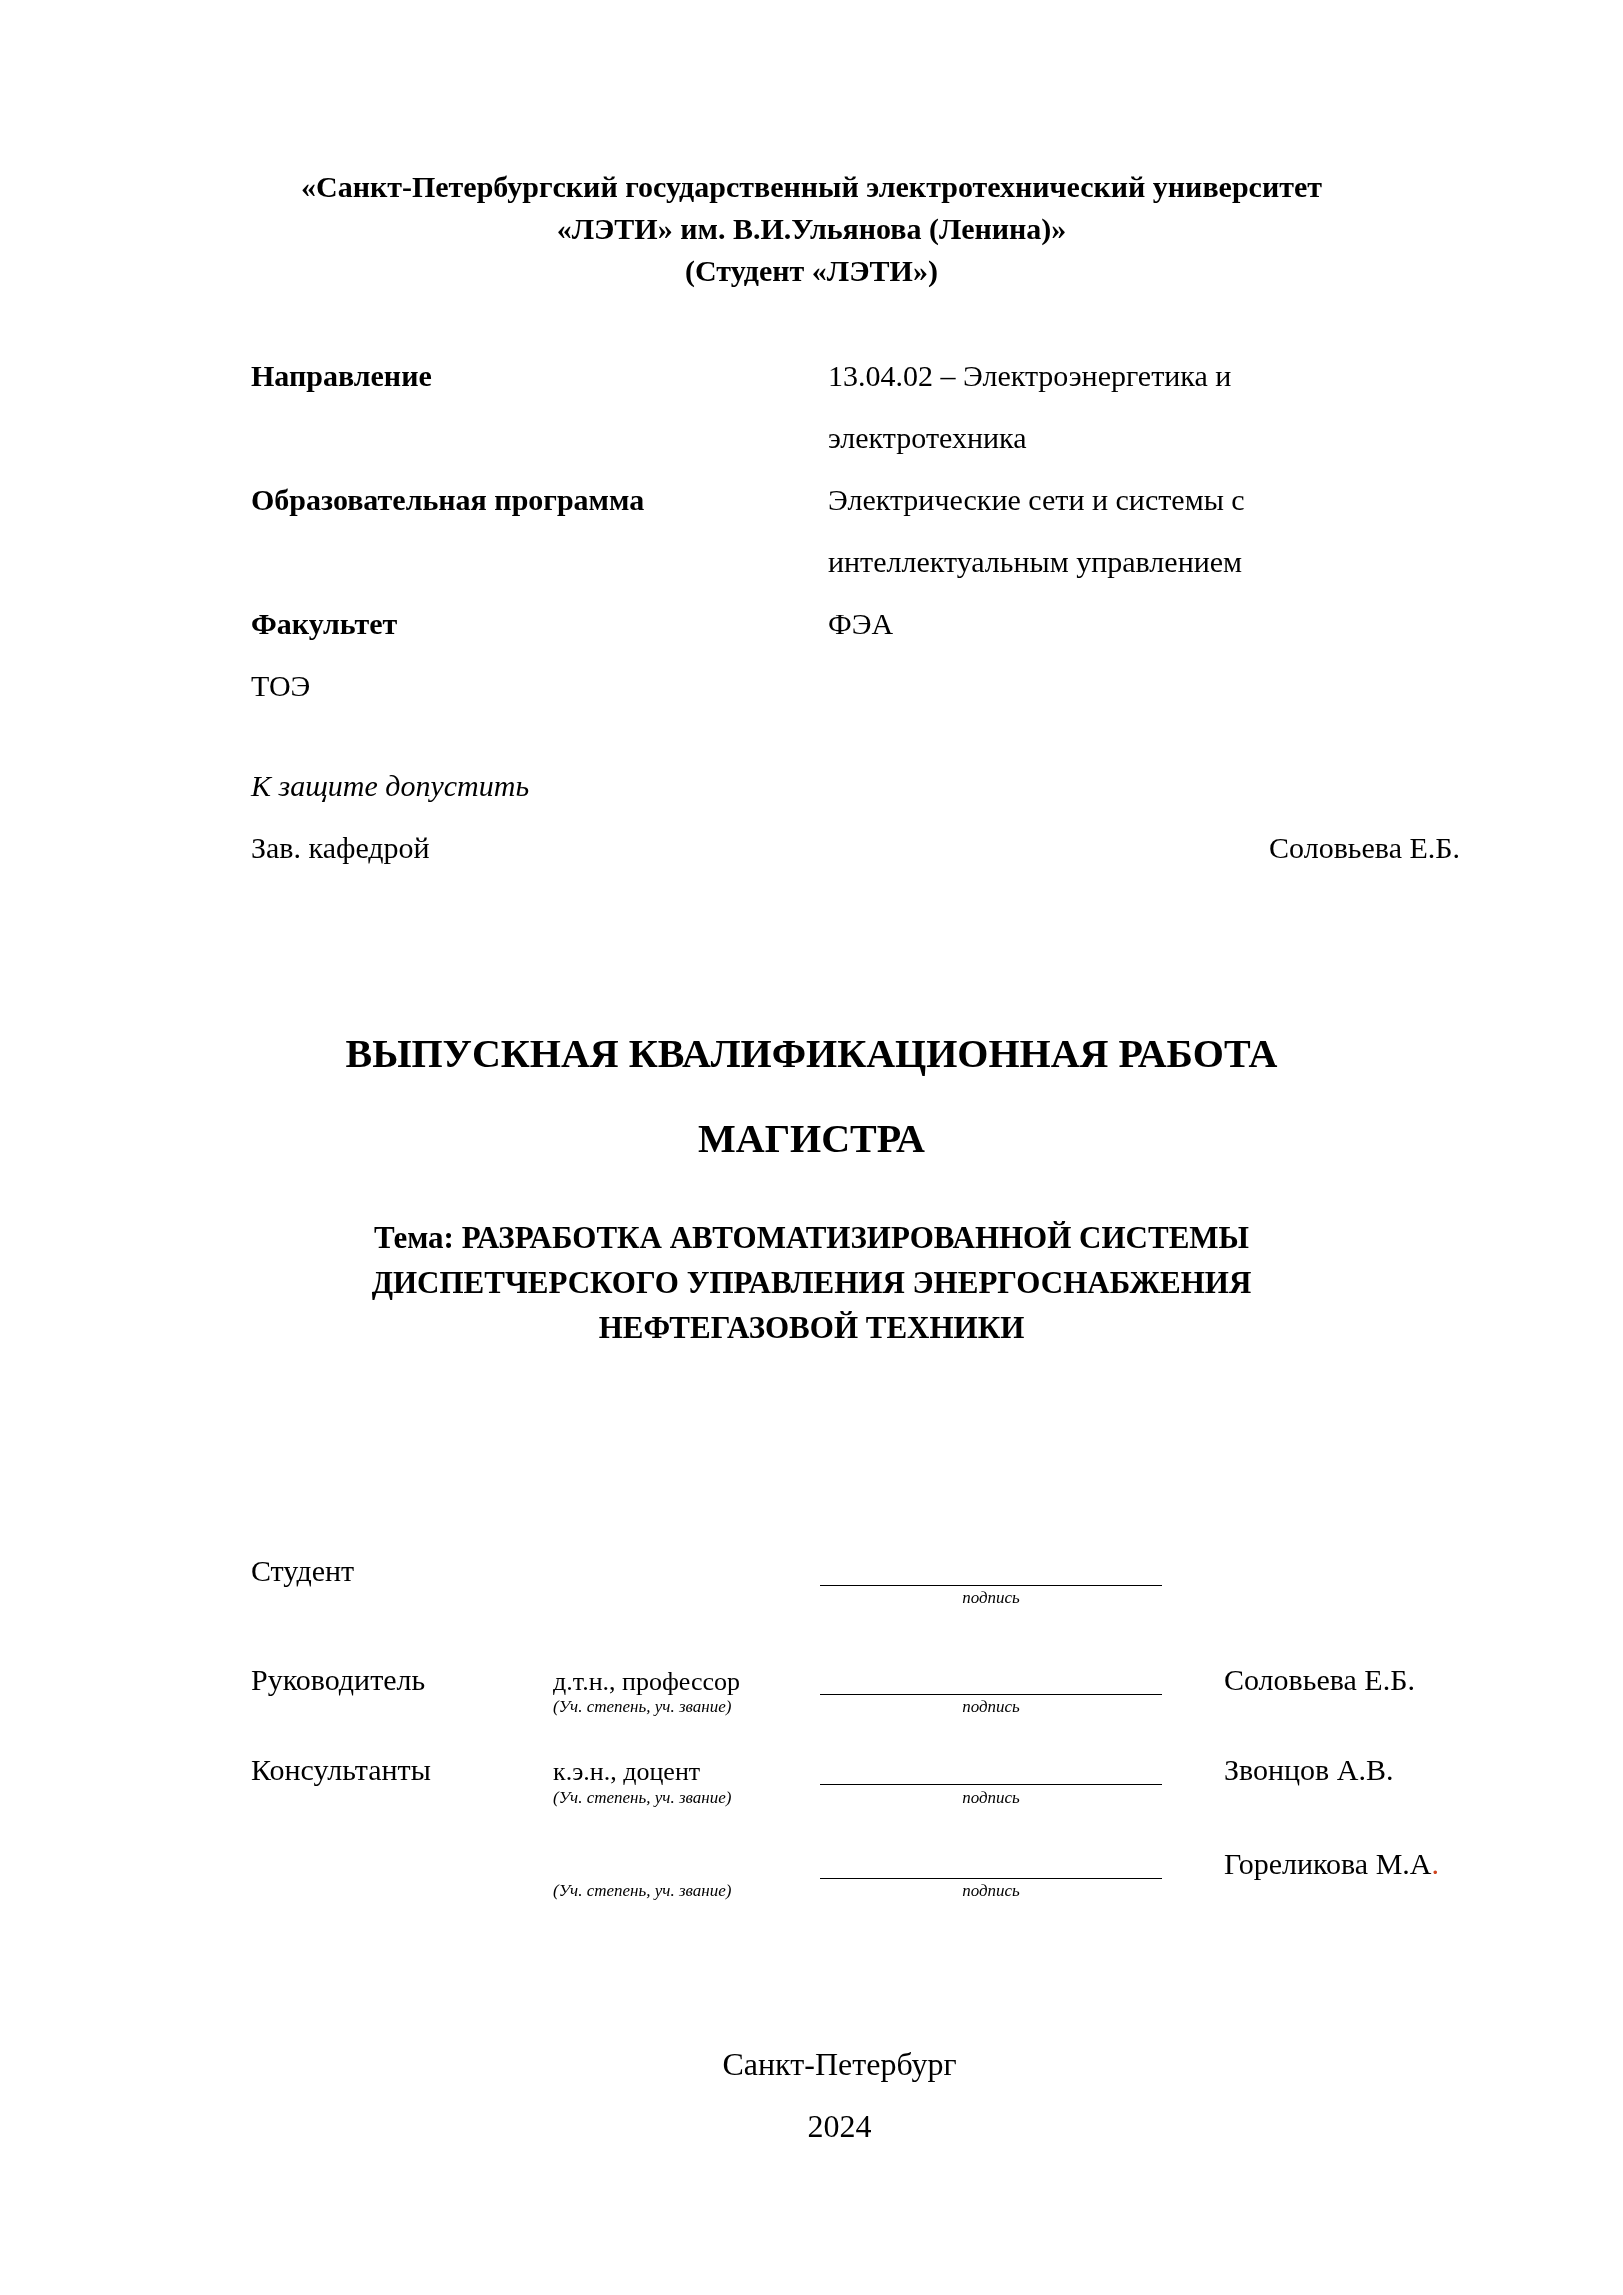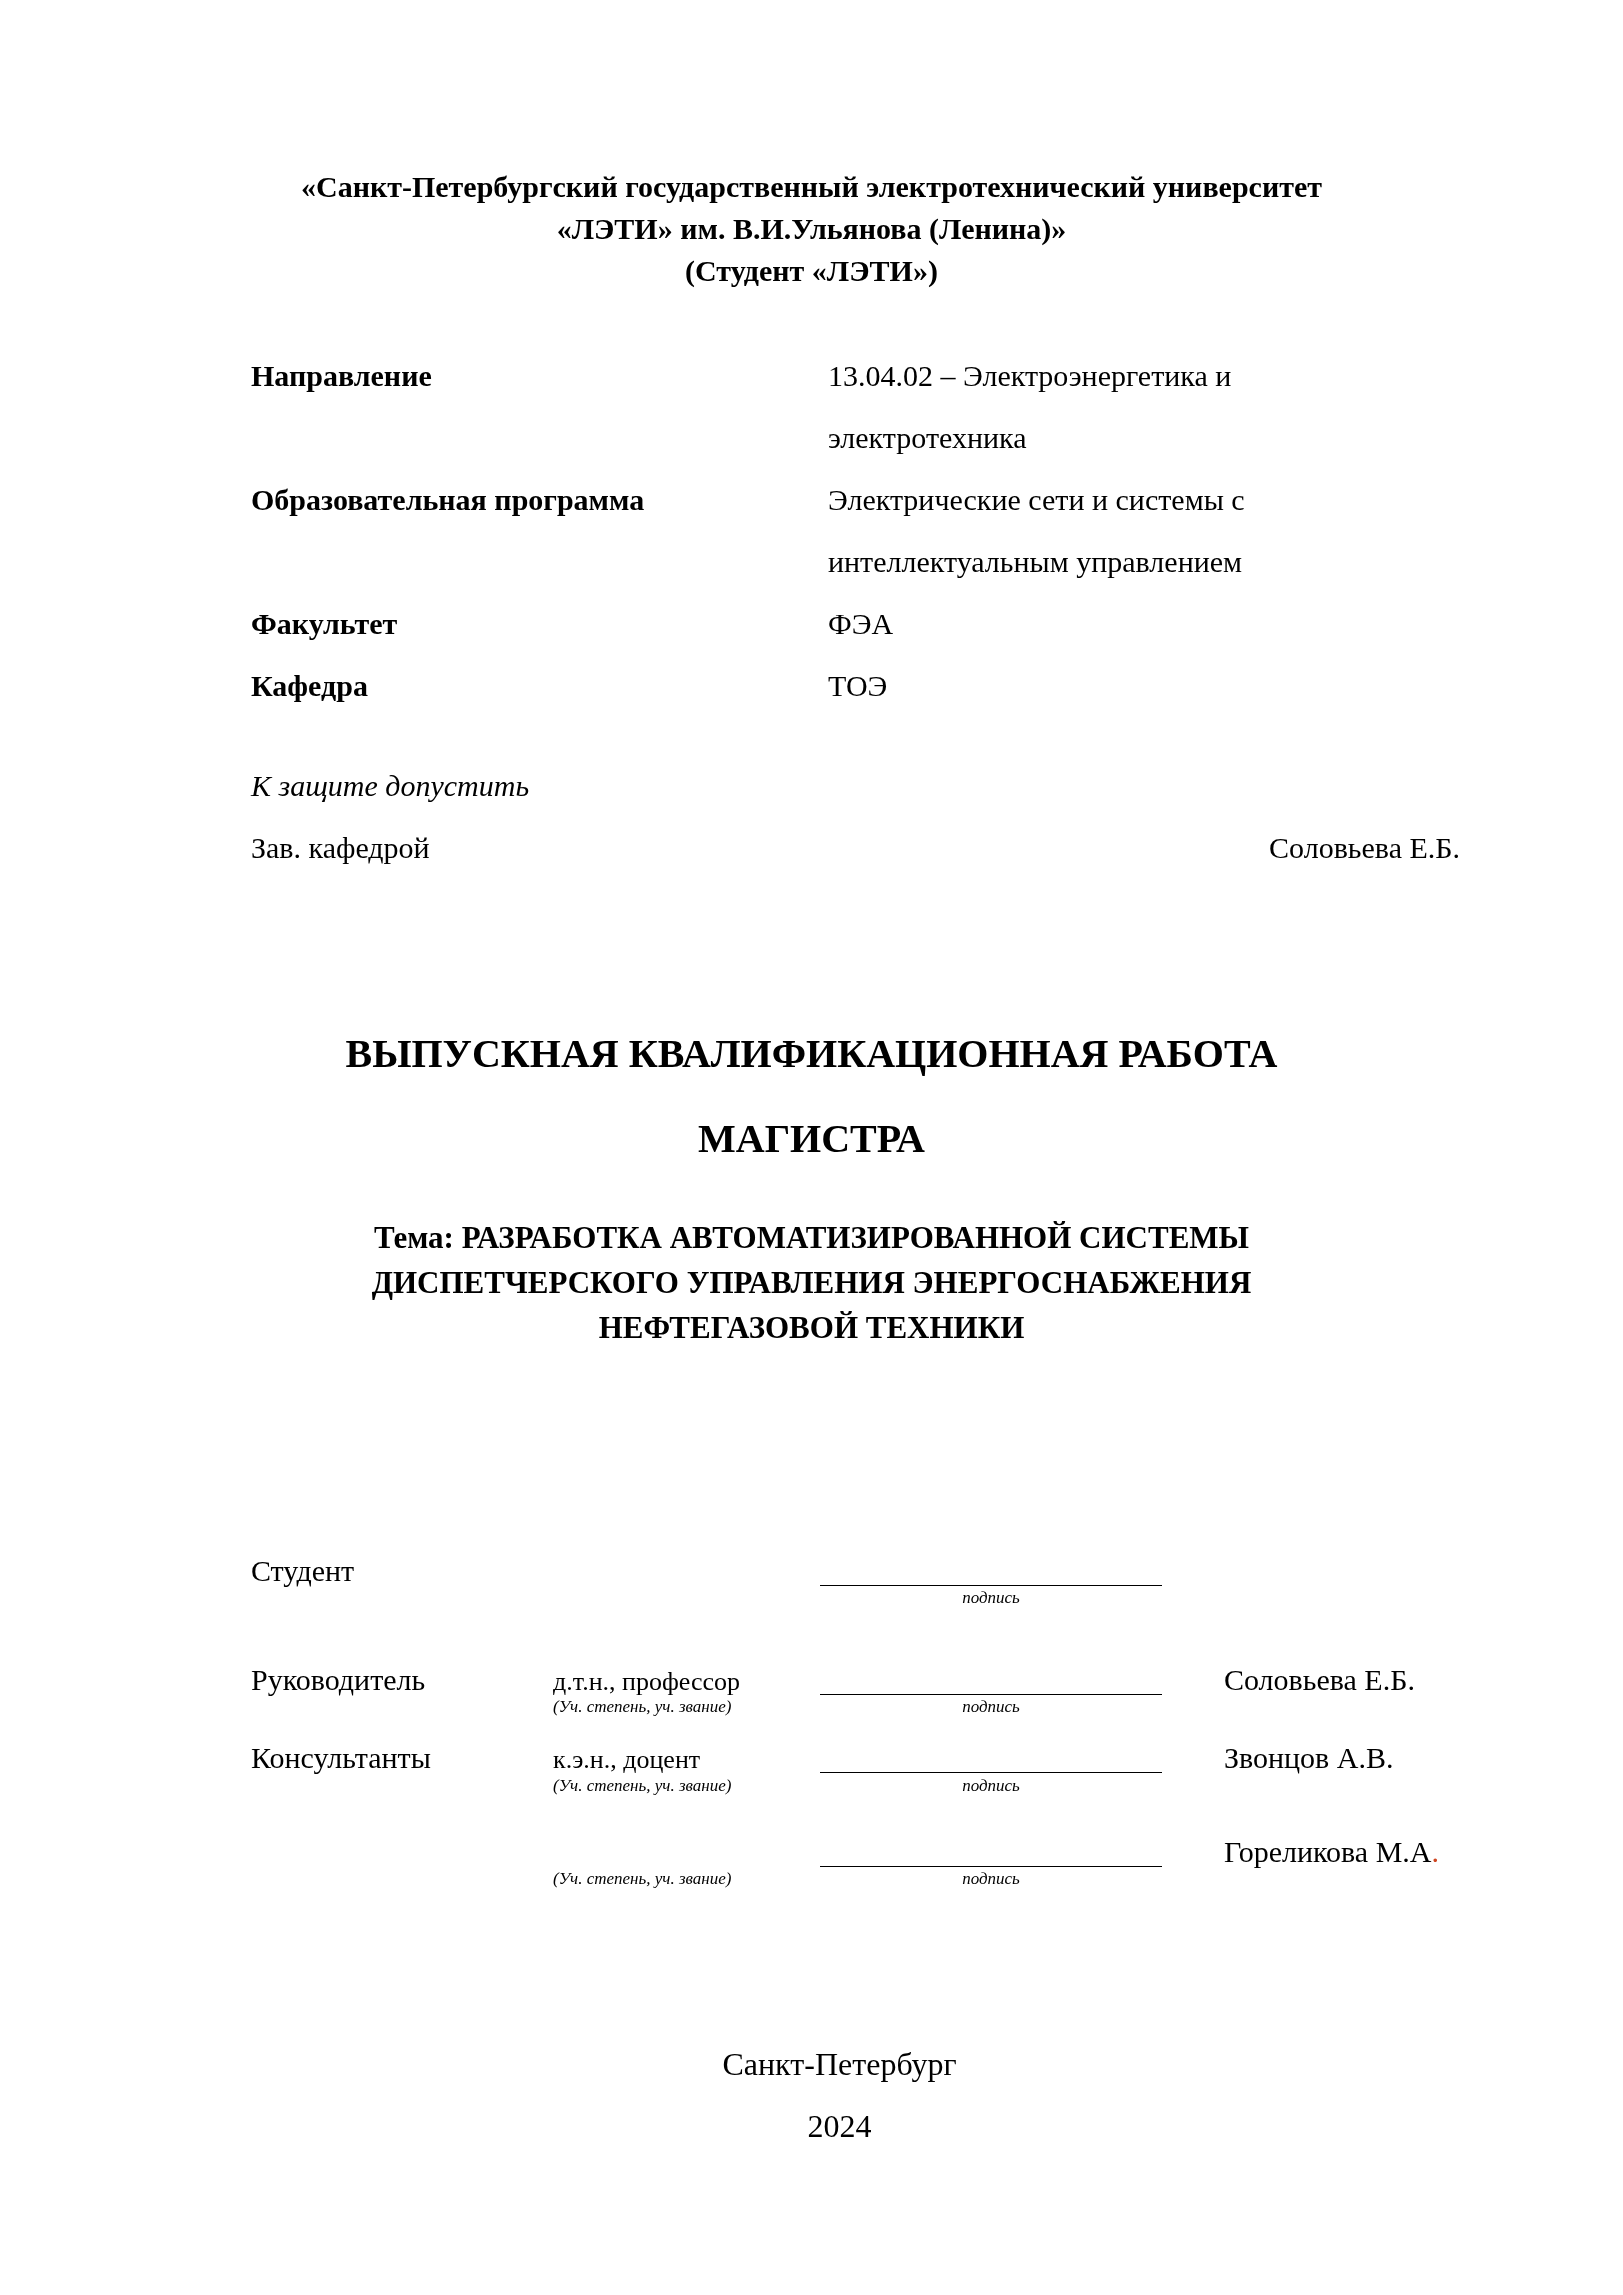--- a/index.html
+++ b/index.html
@@ -58,21 +58,21 @@
   .cell .caption {
     height: 23.6px; font-size: 17px; font-style: italic;
     line-height: 20.4px; padding-top: 2.4px;
   }
   .degree-cell .main { font-size: 26px; }
   .sig-cell .main { width: 342px; }
   .sig-line { width: 342px; height: 36px; border-bottom: 1.6px solid #000; }
   .sig-cell .caption { width: 342px; text-align: center; }
   .name-cell .main { white-space: nowrap; }
   .r2 { margin-top: 46px; }
-  .r3 { margin-top: 16px; }
+  .r3 { margin-top: 28px; }
   .r4 { margin-top: 31px; }
 
   
   .doc-footer {
     position: absolute; top: 2033px; left: 0; width: 100%;
     text-align: center; font-size: 32px; line-height: 62px; margin-left: 28px;
   }
 </style>
 </head>
 <body>
@@ -85,21 +85,20 @@
     <div>(Студент «ЛЭТИ»)</div>
   </header>
 
   <section class="info">
     <div class="info-label">Направление</div>
     <div class="info-value">13.04.02 – Электроэнергетика и электротехника</div>
     <div class="info-label">Образовательная программа</div>
     <div class="info-value">Электрические сети и системы с интеллектуальным управлением</div>
     <div class="info-label">Факультет</div>
     <div class="info-value">ФЭА</div>
-    <div class="info-label">Кафедра</div>
     <div class="info-value">ТОЭ</div>
   </section>
 
   <section class="approval">
     <div class="admit">К защите допустить</div>
     <div class="head-row">
       <span>Зав. кафедрой</span>
       <span>Соловьева Е.Б.</span>
     </div>
   </section>

